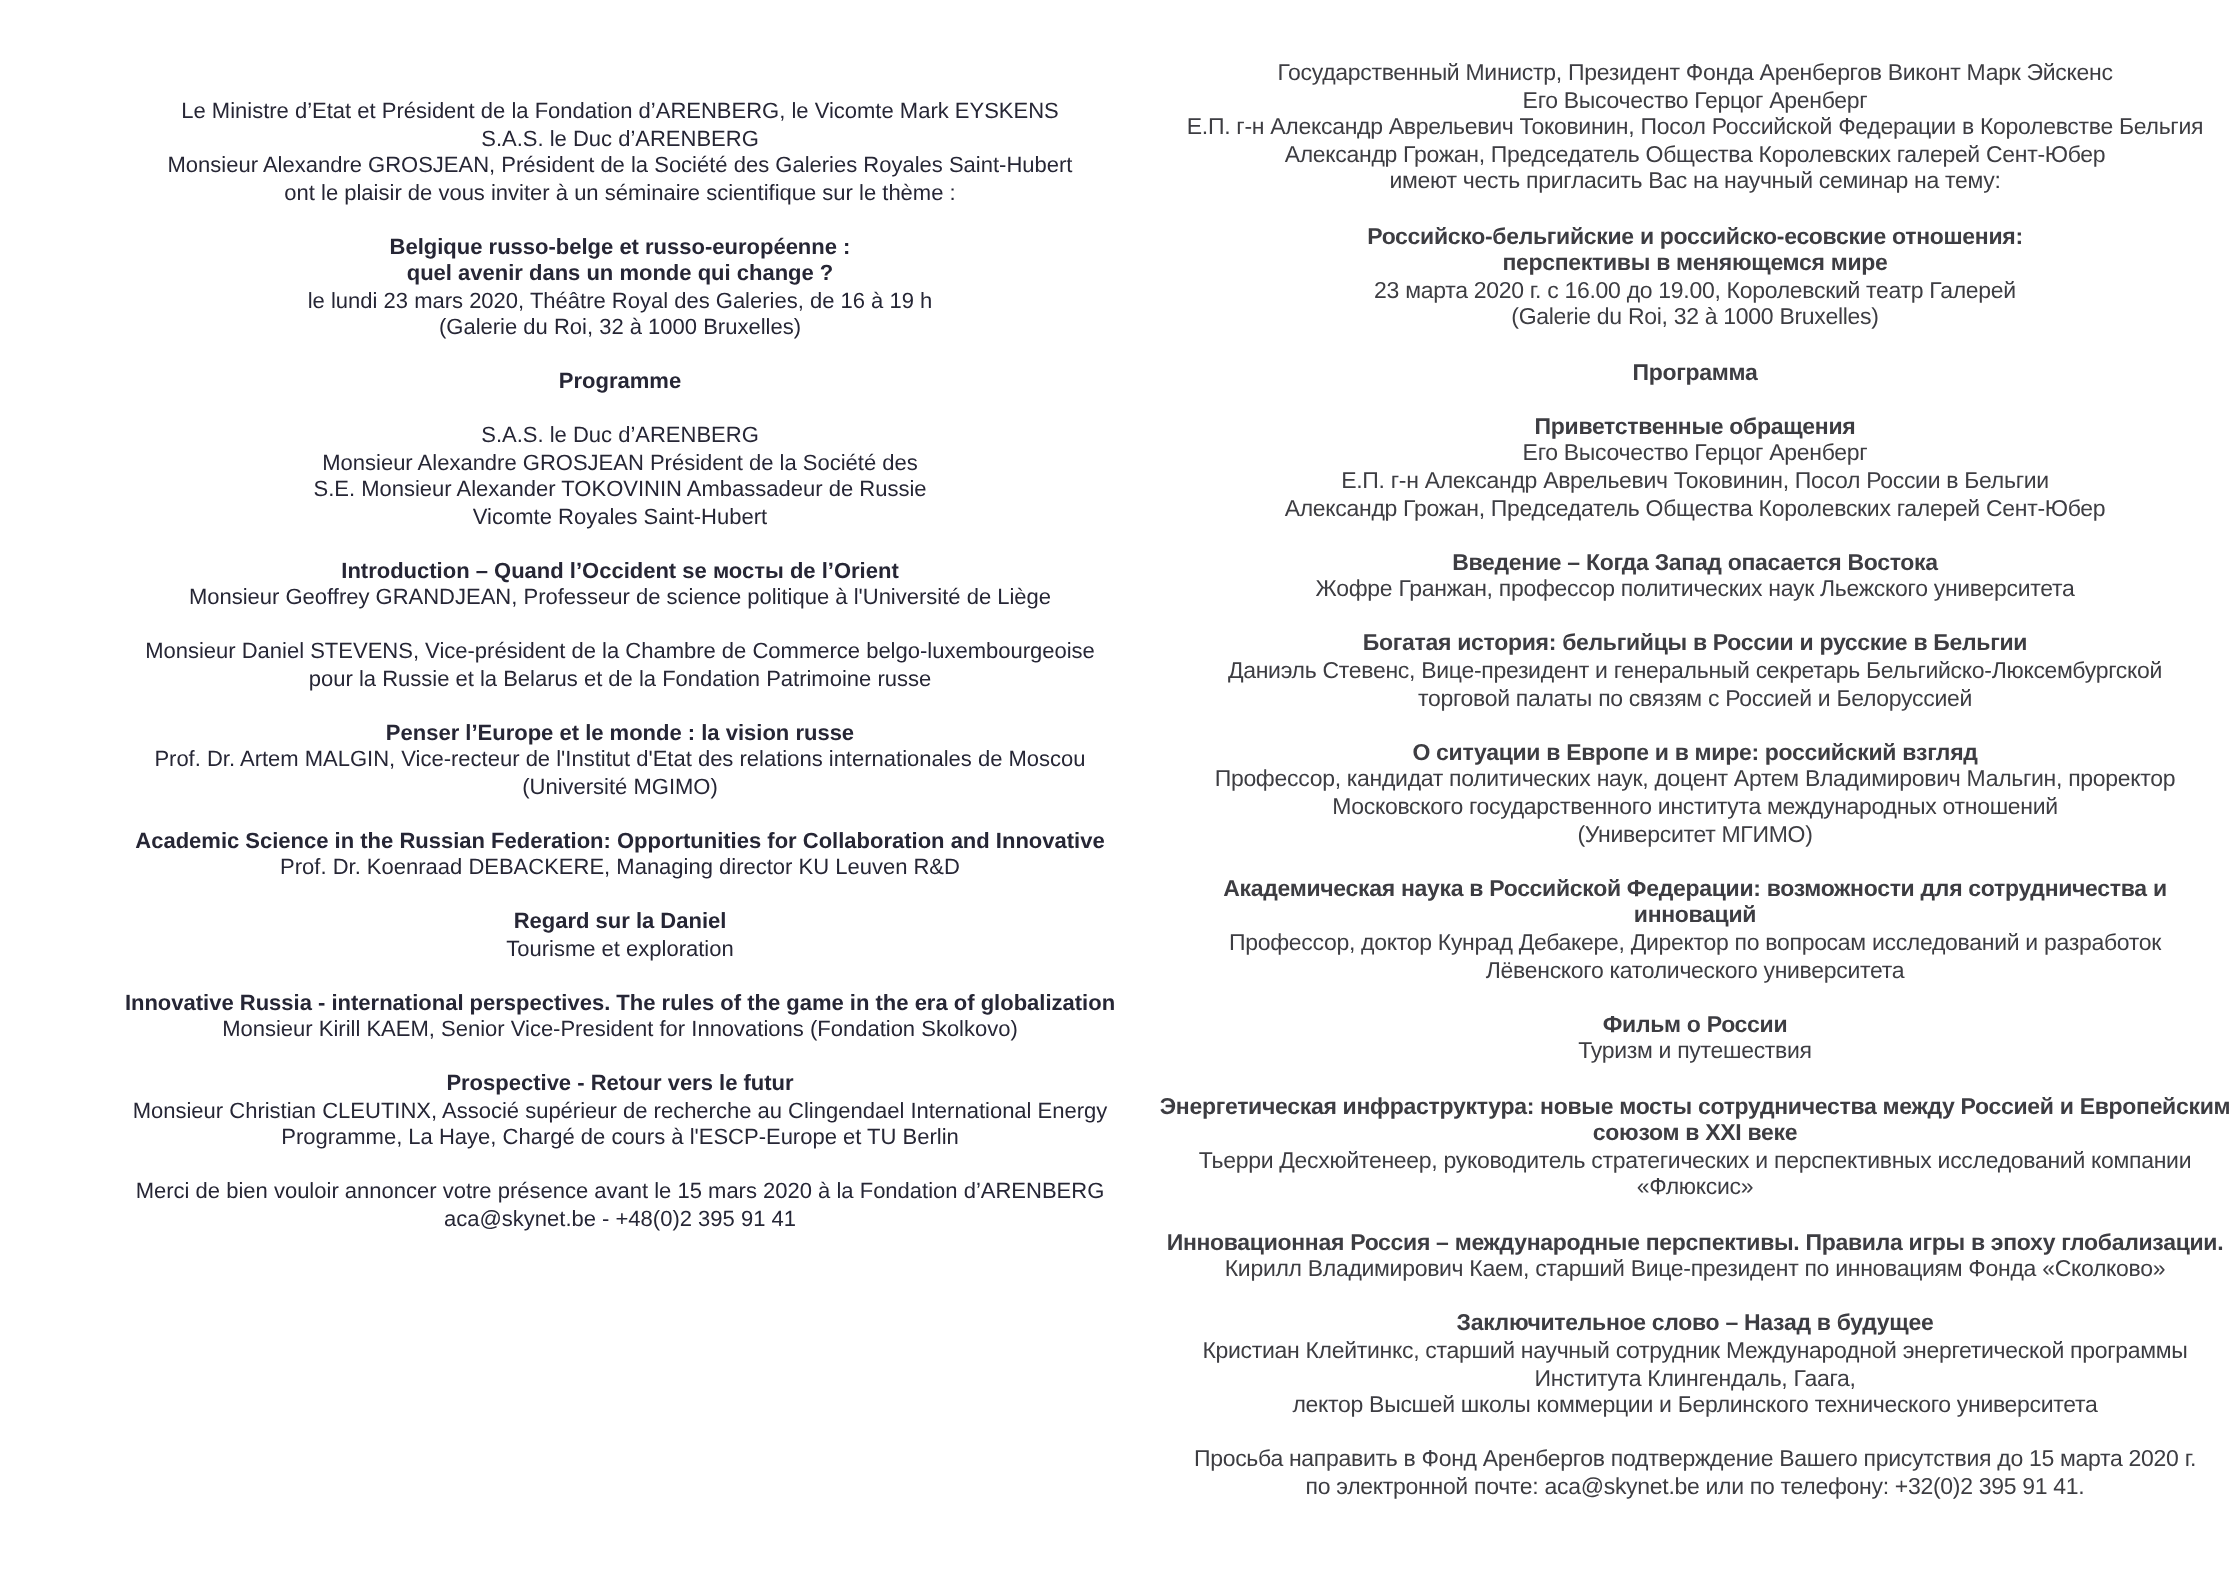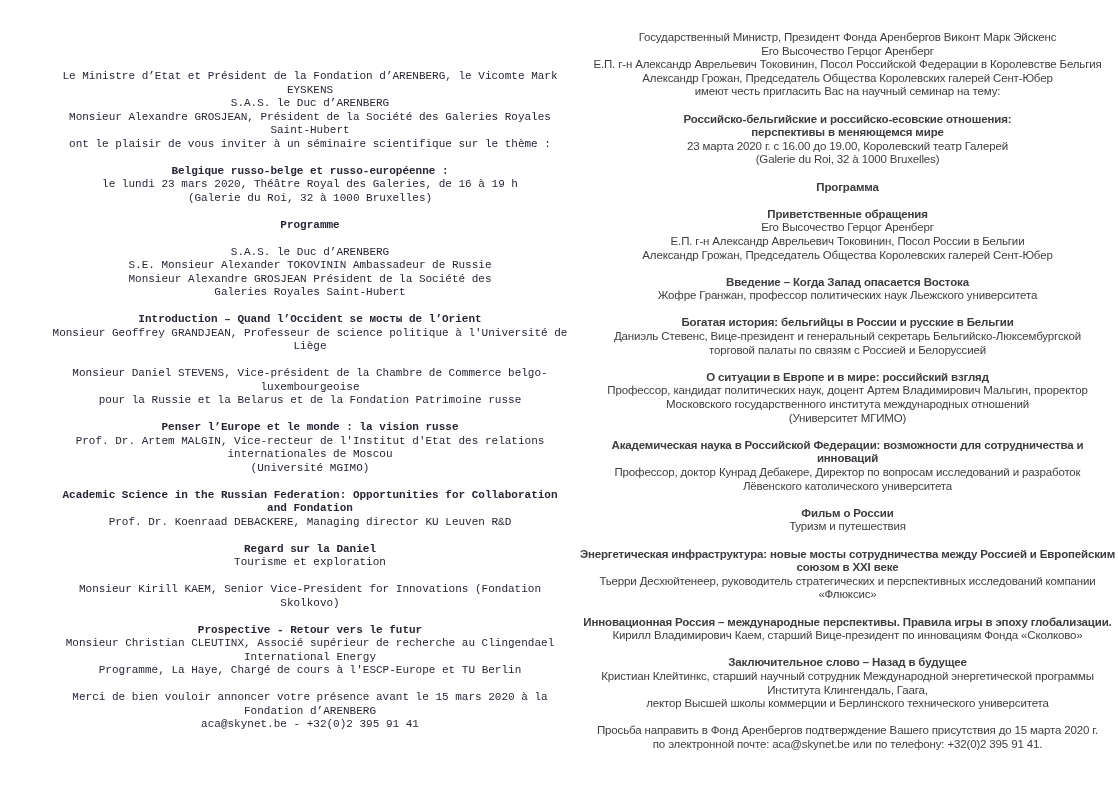--- a/index.html
+++ b/index.html
@@ -13,23 +13,23 @@
     height: 790px;
     background: #ffffff;
     overflow: hidden;
   }
   .page {
     position: absolute;
     text-align: center;
   }
   .page-french {
     left: 50px;
-    top: 70px;
+    top: 50px;
     width: 520px;
-    font-family: Liberation Mono, monospace;
+    font-family: Liberation Sans, sans-serif;
     font-size: 11px;
     line-height: 13.5px;
     color: #262635;
   }
   .page-russian {
     left: 575px;
     top: 31px;
     width: 545px;
     font-family: "Liberation Sans", "DejaVu Sans", sans-serif;
     font-size: 11.5px;
@@ -49,64 +49,66 @@
 <div class="spread">
   <div class="page page-french">
       <div class="block">
         <div class="line">Le Ministre d’Etat et Président de la Fondation d’ARENBERG, le Vicomte Mark EYSKENS</div>
         <div class="line">S.A.S. le Duc d’ARENBERG</div>
         <div class="line">Monsieur Alexandre GROSJEAN, Président de la Société des Galeries Royales Saint-Hubert</div>
         <div class="line">ont le plaisir de vous inviter à un séminaire scientifique sur le thème :</div>
       </div>
       <div class="block">
         <div class="line bold">Belgique russo-belge et russo-européenne :</div>
+        <div class="line bold">quel avenir dans un monde qui change ?</div>
         <div class="line">le lundi 23 mars 2020, Théâtre Royal des Galeries, de 16 à 19 h</div>
         <div class="line">(Galerie du Roi, 32 à 1000 Bruxelles)</div>
       </div>
       <div class="block">
         <div class="line bold">Programme</div>
       </div>
       <div class="block">
         <div class="line">S.A.S. le Duc d’ARENBERG</div>
+        <div class="line">Monsieur Alexandre GROSJEAN Président de la Société des</div>
         <div class="line">S.E. Monsieur Alexander TOKOVININ  Ambassadeur de Russie</div>
-        <div class="line">Monsieur Alexandre GROSJEAN Président de la Société des</div>
-        <div class="line">Galeries Royales Saint-Hubert</div>
+        <div class="line">Vicomte Royales Saint-Hubert</div>
       </div>
       <div class="block">
         <div class="line bold">Introduction – Quand l’Occident se мосты de l’Orient</div>
         <div class="line">Monsieur Geoffrey GRANDJEAN, Professeur de science politique à l'Université de Liège</div>
       </div>
       <div class="block">
         <div class="line">Monsieur Daniel STEVENS, Vice-président de la Chambre de Commerce belgo-luxembourgeoise</div>
         <div class="line">pour la Russie et la Belarus et de la Fondation Patrimoine russe</div>
       </div>
       <div class="block">
         <div class="line bold">Penser l’Europe et le monde : la vision russe</div>
         <div class="line">Prof. Dr. Artem MALGIN, Vice-recteur de l'Institut d'Etat des relations internationales de Moscou</div>
         <div class="line">(Université MGIMO)</div>
       </div>
       <div class="block">
-        <div class="line bold">Academic Science in the Russian Federation: Opportunities for Collaboration and Fondation</div>
+        <div class="line bold">Academic Science in the Russian Federation: Opportunities for Collaboration and Innovative</div>
         <div class="line">Prof. Dr. Koenraad DEBACKERE, Managing director KU Leuven R&amp;D</div>
       </div>
       <div class="block">
         <div class="line bold">Regard sur la Daniel</div>
         <div class="line">Tourisme et exploration</div>
       </div>
       <div class="block">
+        <div class="line bold">Innovative Russia - international perspectives. The rules of the game in the era of globalization</div>
         <div class="line">Monsieur Kirill KAEM, Senior Vice-President for Innovations (Fondation Skolkovo)</div>
       </div>
       <div class="block">
         <div class="line bold">Prospective - Retour vers le futur</div>
         <div class="line">Monsieur Christian CLEUTINX, Associé supérieur de recherche au Clingendael International Energy</div>
         <div class="line">Programme, La Haye, Chargé de cours à l'ESCP-Europe et TU Berlin</div>
       </div>
       <div class="block">
         <div class="line">Merci de bien vouloir annoncer votre présence avant le 15 mars 2020 à la Fondation d’ARENBERG</div>
-        <div class="line">aca@skynet.be - +32(0)2 395 91 41</div>
+        <div class="line">aca@skynet.be - +48(0)2 395 91 41</div>
       </div>
     </div>
   <div class="page page-russian">
       <div class="block">
         <div class="line">Государственный Министр, Президент Фонда Аренбергов Виконт Марк Эйскенс</div>
         <div class="line">Его Высочество Герцог Аренберг</div>
         <div class="line">Е.П. г-н Александр Аврельевич Токовинин, Посол Российской Федерации в Королевстве Бельгия</div>
         <div class="line">Александр Грожан, Председатель Общества Королевских галерей Сент-Юбер</div>
         <div class="line">имеют честь пригласить Вас на научный семинар на тему:</div>
       </div>

